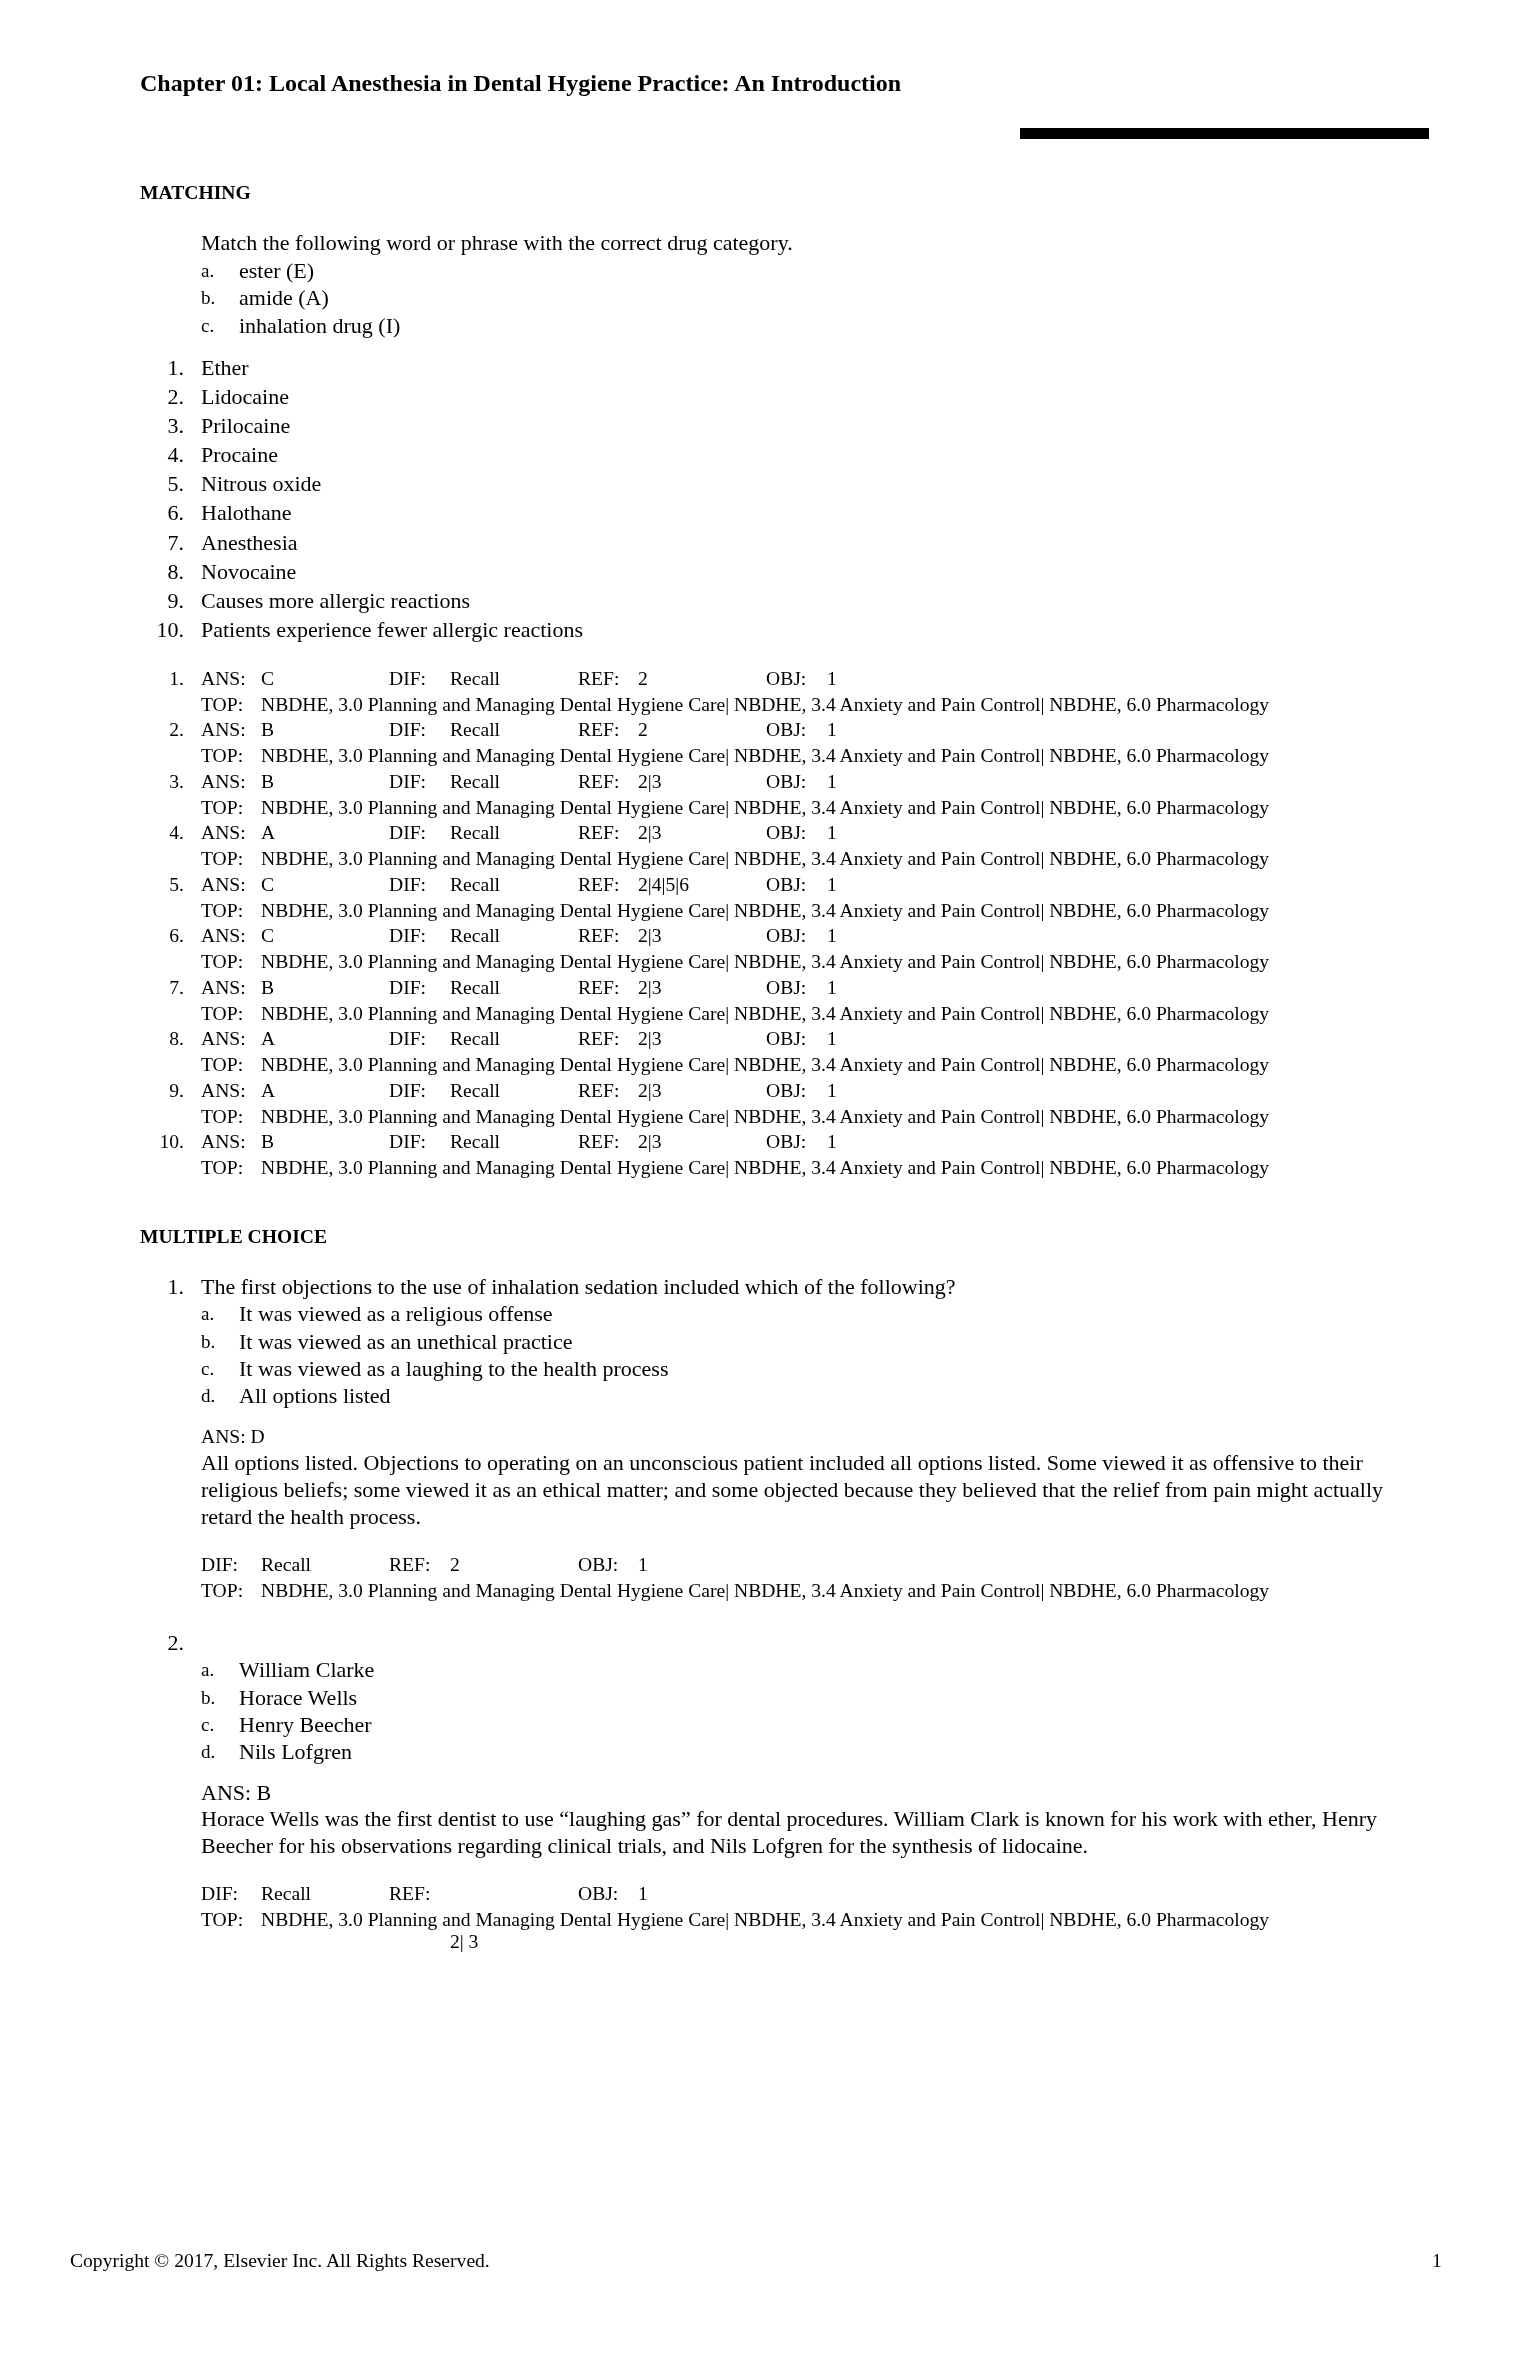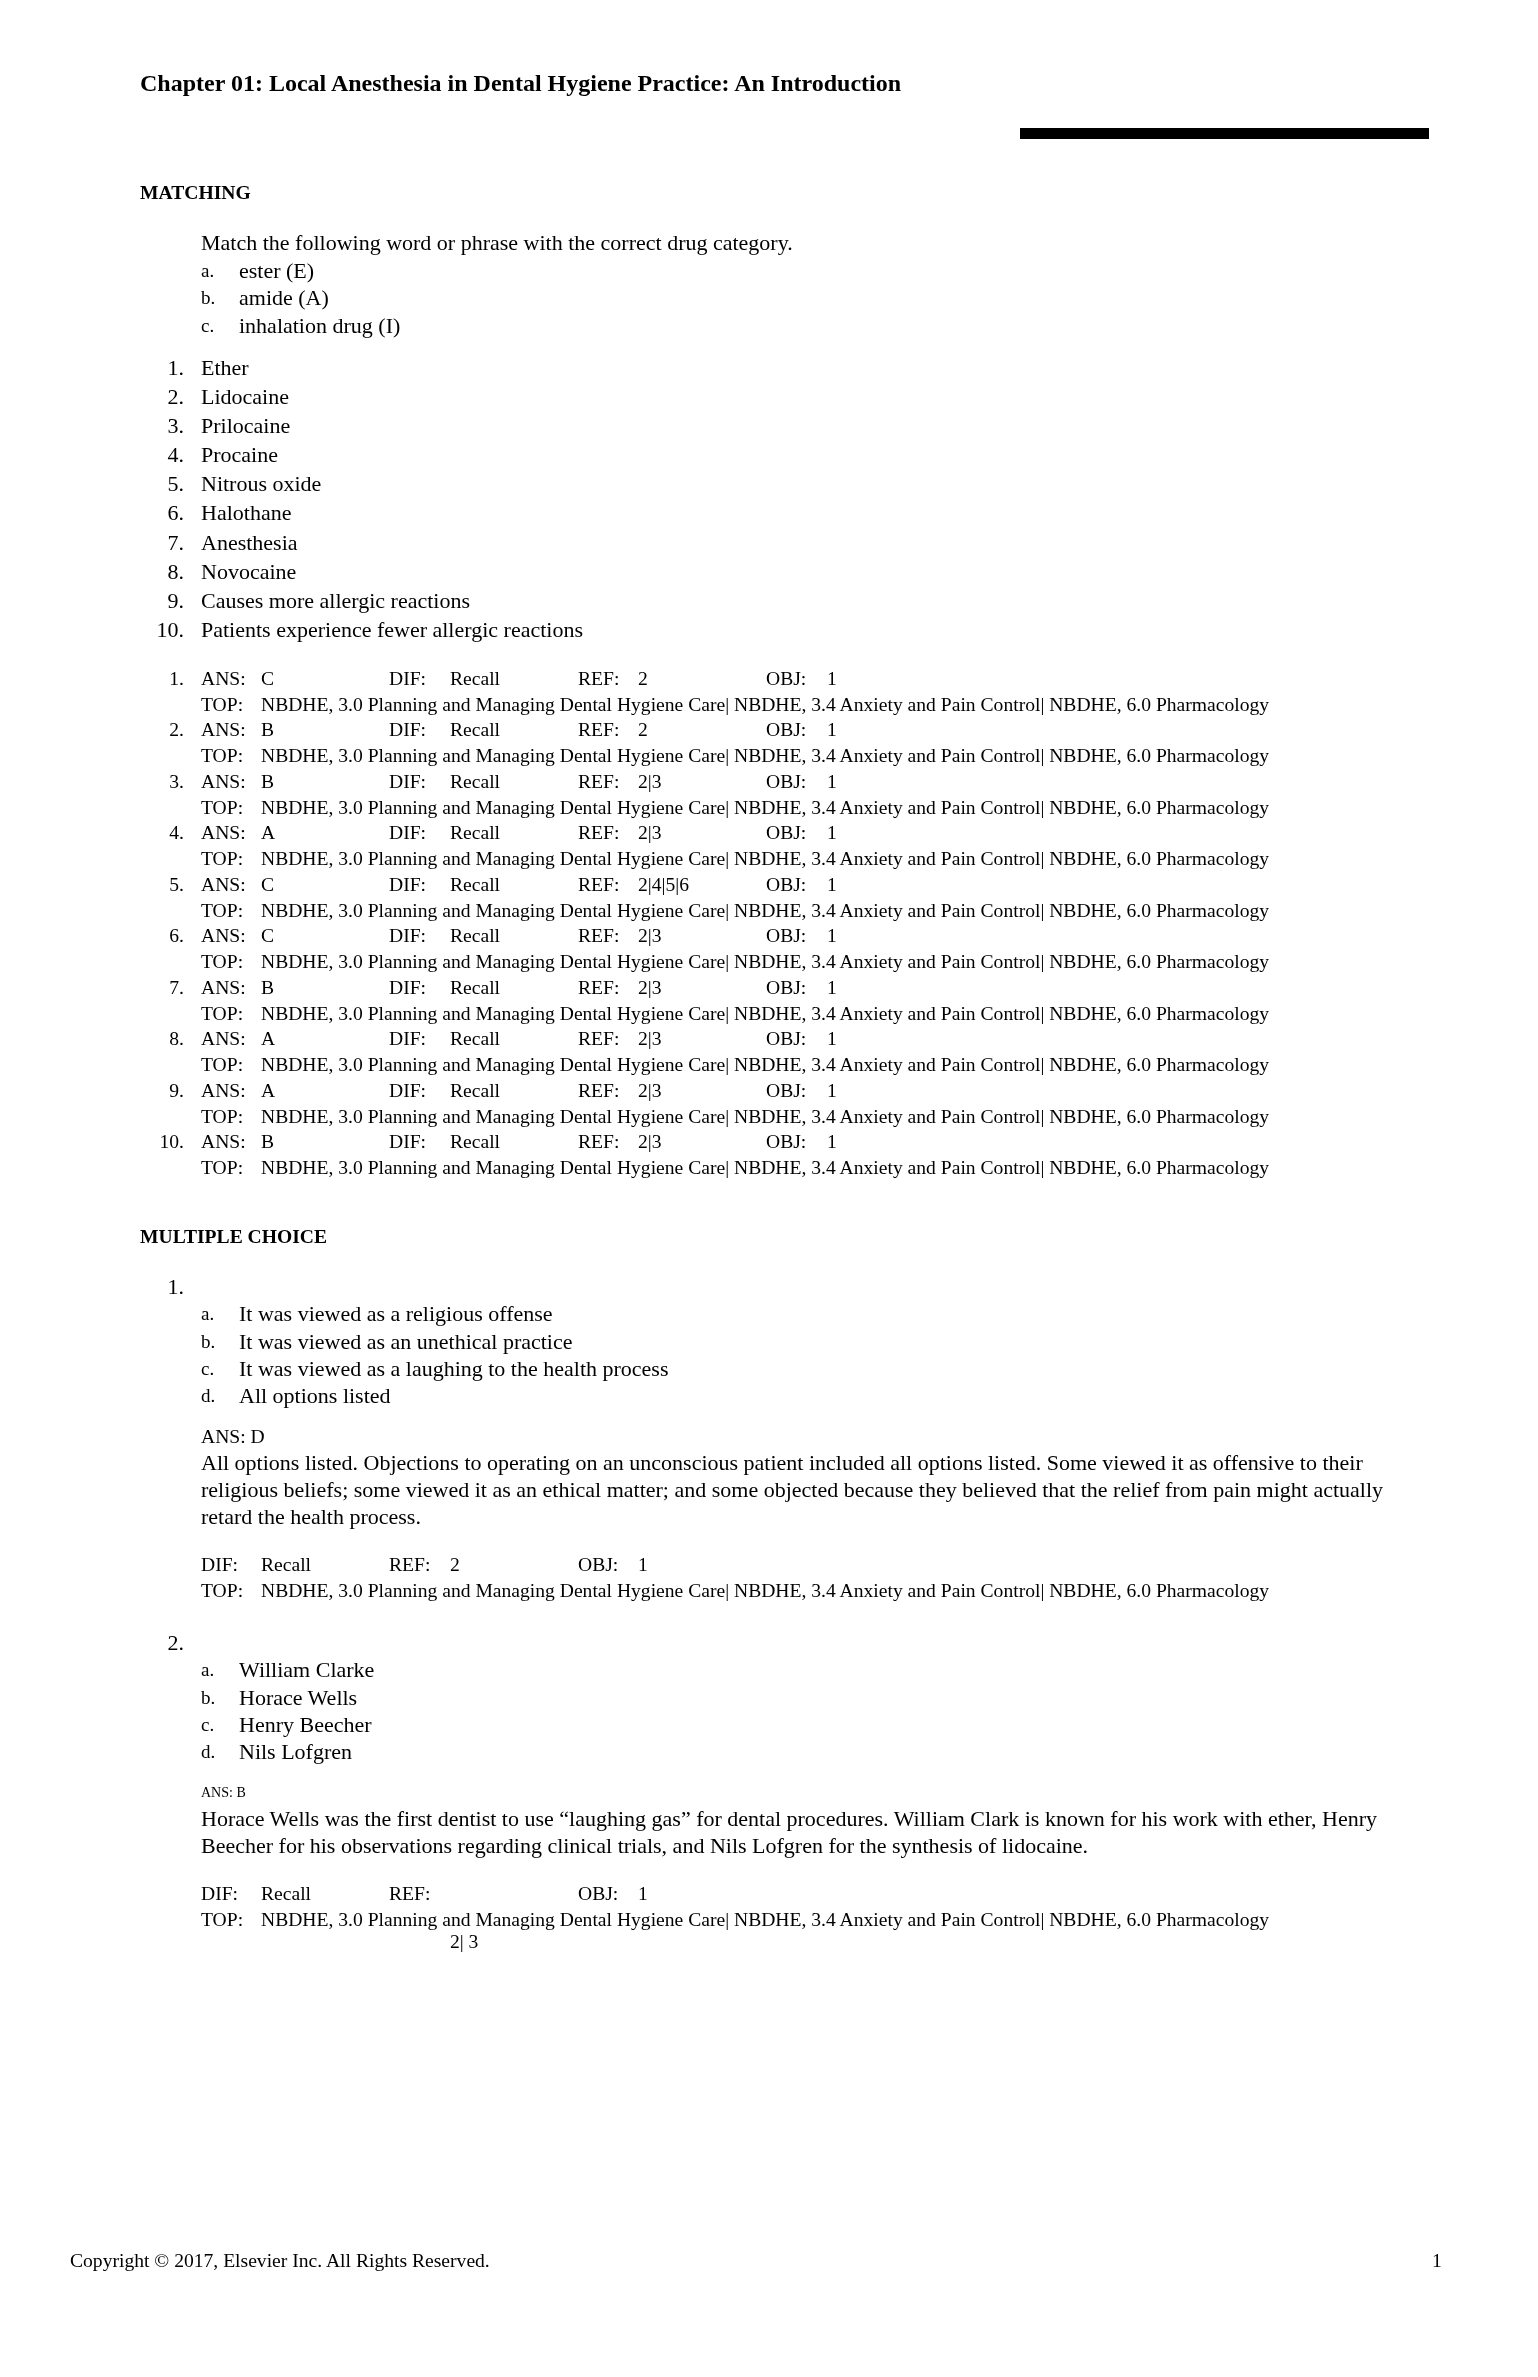--- a/index.html
+++ b/index.html
@@ -216,20 +216,21 @@
       <span style="position: absolute; white-space: nowrap; left: 827px; top: 0px;">1</span>
       <span style="position: absolute; white-space: nowrap; left: 201px; top: 26px;">TOP:</span>
       <span style="position: absolute; white-space: nowrap; left: 261px; top: 26px;">NBDHE, 3.0 Planning and Managing Dental Hygiene Care| NBDHE, 3.4 Anxiety and Pain Control| NBDHE, 6.0 Pharmacology</span>
     </div>
   </div>
 
 <div class="abs section" style="top:1226px;">MULTIPLE CHOICE</div>
 
 <div class="abs txt" style="left:0; top:1273px; width:1538px; height:336px;">
   <span class="num" style="top:0">1.</span>
+  <span class="lbl" style="top:0">The first objections to the use of inhalation sedation included which of the following?</span>
   <div style="position:absolute; top:27px; left:0;">
       <span class="letter">a.</span>
       <span class="opt">It was viewed as a religious offense</span>
     </div>
   <div style="position:absolute; top:55px; left:0;">
       <span class="letter">b.</span>
       <span class="opt">It was viewed as an unethical practice</span>
     </div>
   <div style="position:absolute; top:82px; left:0;">
       <span class="letter">c.</span>
@@ -266,21 +267,21 @@
       <span class="opt">Horace Wells</span>
     </div>
   <div style="position:absolute; top:82px; left:0;">
       <span class="letter">c.</span>
       <span class="opt">Henry Beecher</span>
     </div>
   <div style="position:absolute; top:109px; left:0;">
       <span class="letter">d.</span>
       <span class="opt">Nils Lofgren</span>
     </div>
-  <div class="lbl" style="top:150px; font-size:14px;">ANS:  B</div>
+  <div class="lbl" style="top:150px; font-size:22px;">ANS:  B</div>
   <div class="para" style="top:176px;">Horace Wells was the first dentist to use “laughing gas” for dental procedures. William Clark is known for his work with ether, Henry Beecher for his observations regarding clinical trials, and Nils Lofgren for the synthesis of lidocaine.</div>
   <div style="position:absolute; top:251px; left:0; font-size:19.6px;">
     <span class="col" style="left:201px;">DIF:</span>
     <span class="col" style="left:261px;">Recall</span>
     <span class="col" style="left:389px;">REF:</span>
     <span class="col" style="left:450px;margin-top:48px;">2| 3</span>
     <span class="col" style="left:578px;">OBJ:</span>
     <span class="col" style="left:638px;">1</span>
   </div>
   <div style="position:absolute; top:277px; left:0; font-size:19.6px;">

